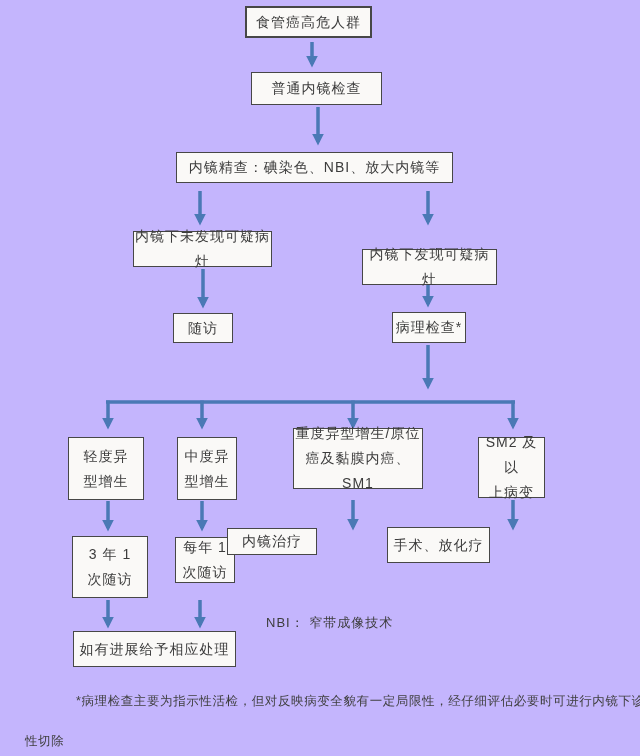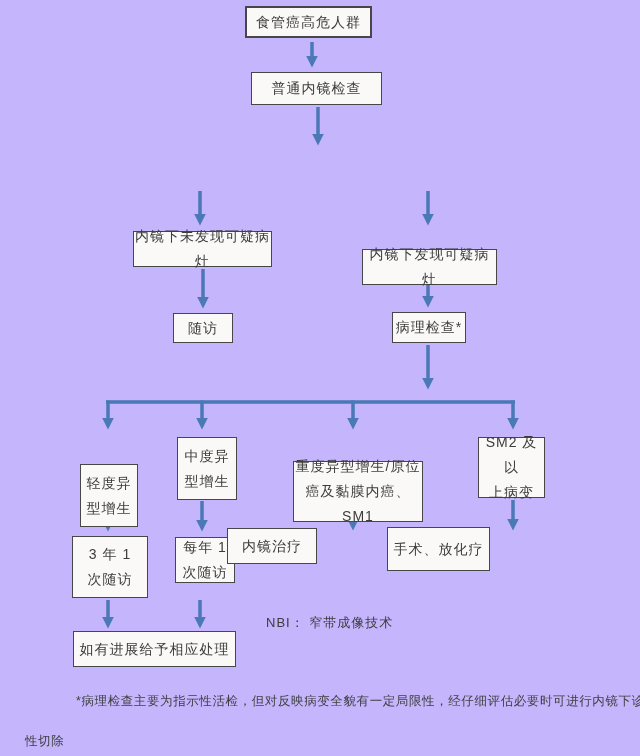--- a/index.html
+++ b/index.html
@@ -84,50 +84,51 @@
       <path d="M513,500 V527" marker-end="url(#ah)"></path>
       <path d="M108,600 V625" marker-end="url(#ah)"></path>
       <path d="M200,600 V625" marker-end="url(#ah)"></path>
     </g>
   </svg>
 
   <div class="box strong" style="left:245px; top:6px; width:127px; height:32px;">食管癌高危人群</div>
 
   <div class="box" style="left:251px; top:72px; width:131px; height:33px;">普通内镜检查</div>
 
+  <div class="box" style="left:176px; top:152px; width:277px; height:31px;">内镜精查：碘染色、NBI、放大内镜等</div>
 
   <div class="box" style="left:133px; top:231px; width:139px; height:36px;">内镜下未发现可疑病灶</div>
 
   <div class="box" style="left:362px; top:231px; width:135px; height:36px;margin-top:18px;">内镜下发现可疑病灶</div>
 
   <div class="box" style="left:173px; top:313px; width:60px; height:30px;text-align:center;">随访</div>
 
   <div class="box" style="left:392px; top:312px; width:74px; height:31px;">病理检查*</div>
 
-  <div class="box" style="left:80px; top:437px; width:58px; height:63px;margin-top:27px;">轻度异
+  <div class="box" style="left:68px; top:437px; width:76px; height:63px;">轻度异
 型增生</div>
 
   <div class="box" style="left:177px; top:437px; width:60px; height:63px;">中度异
 型增生</div>
 
-  <div class="box" style="left:293px; top:461px; width:130px; height:61px;">重度异型增生/原位
+  <div class="box" style="left:293px; top:428px; width:130px; height:61px;">重度异型增生/原位
 癌及黏膜内癌、SM1</div>
 
   <div class="box" style="left:478px; top:437px; width:67px; height:61px;">SM2 及以
 上病变</div>
 
   <div class="box" style="left:72px; top:536px; width:76px; height:62px;">3 年 1
 次随访</div>
 
   <div class="box" style="left:175px; top:537px; width:60px; height:46px;">每年 1
 次随访</div>
 
-  <div class="box" style="left:227px; top:528px; width:90px; height:36px; z-index:2;text-align:right;">内镜治疗</div>
+  <div class="box" style="left:227px; top:528px; width:90px; height:27px; z-index:2;text-align:right;">内镜治疗</div>
 
-  <div class="box" style="left:387px; top:527px; width:103px; height:44px;">手术、放化疗</div>
+  <div class="box" style="left:387px; top:527px; width:103px; height:36px;">手术、放化疗</div>
 
   <div class="box" style="left:73px; top:631px; width:163px; height:36px;">如有进展给予相应处理</div>
 
   <div class="note" style="left:266px; top:614px;">NBI： 窄带成像技术</div>
 
   <div class="footnote" style="left:76px; top:693px;">*病理检查主要为指示性活检，但对反映病变全貌有一定局限性，经仔细评估必要时可进行内镜下诊断</div>
 
   <div class="footnote" style="left:25px; top:733px;">性切除</div>
 
 </div>

